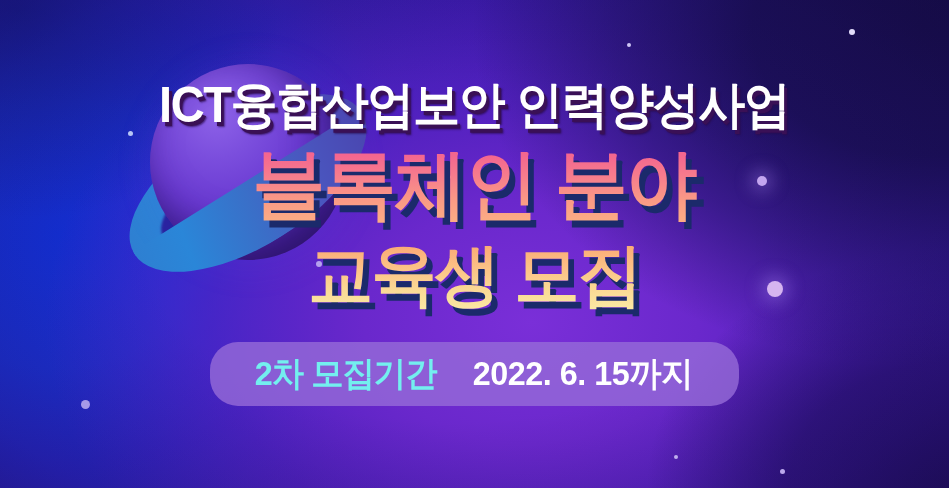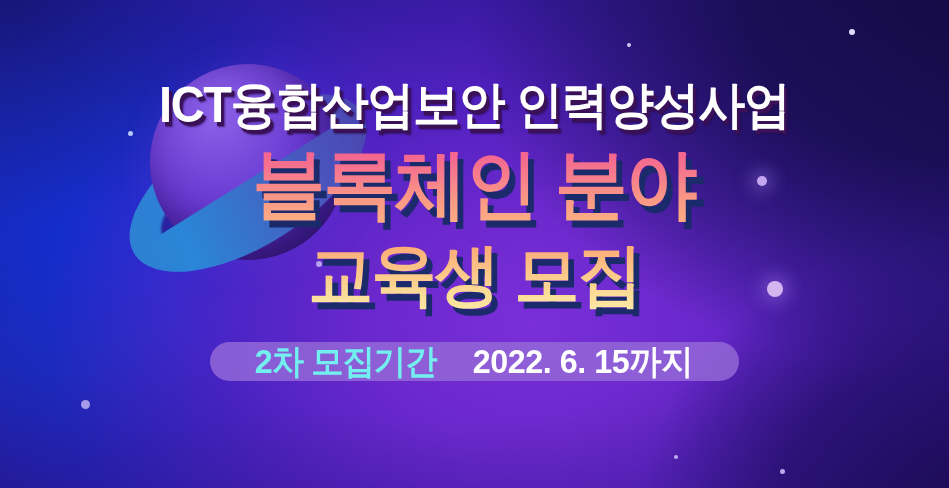--- a/index.html
+++ b/index.html
@@ -224,21 +224,21 @@
         #fbeaa6 100%);
     -webkit-background-clip: text;
     background-clip: text;
     -webkit-text-fill-color: transparent;
     color: transparent;
   }
 
   
   .period-pill {
     margin-top: 34px;
-    height: 39px;
+    height: 64px;
     padding: 0 40px;
     border-radius: 28px;
     background: rgba(150,108,216,0.80);
     display: flex;
     align-items: center;
     gap: 26px;
     white-space: nowrap;
   }
   .period-label {
     font-size: 34px;

